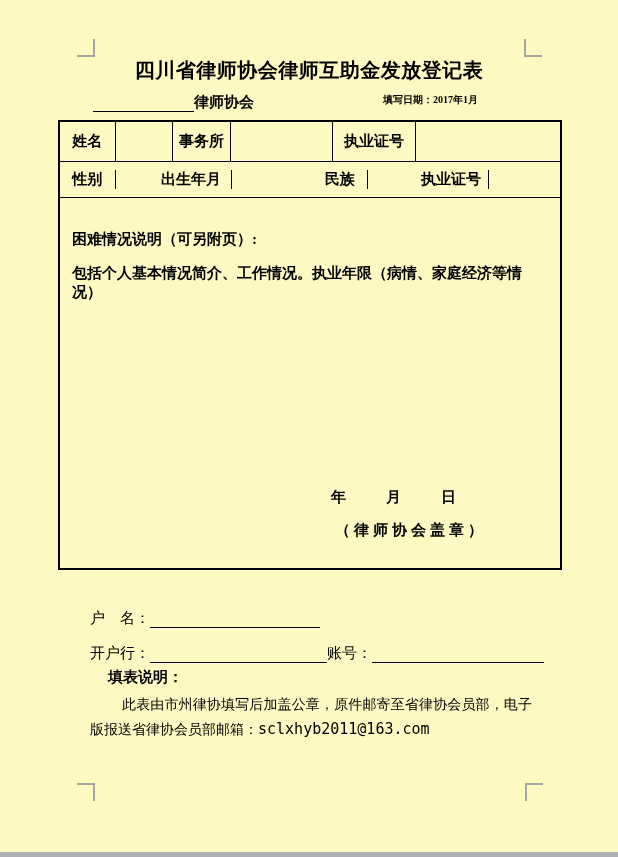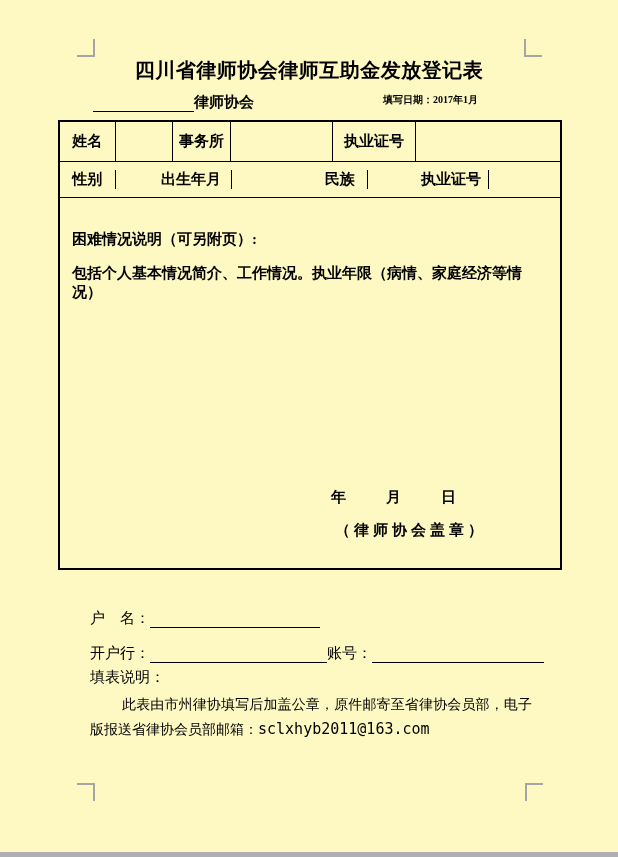--- a/index.html
+++ b/index.html
@@ -37,21 +37,21 @@
   .d-body { position:absolute; left:12px; top:66px; width:478px; font-size:15px; font-weight:bold; }
   .d-date { position:absolute; left:271px; top:290px; display:flex; gap:40px;
     font-size:15px; font-weight:bold; }
   .d-stamp { position:absolute; left:275px; top:323px; font-size:15px; font-weight:bold; letter-spacing:4px; }
 
   .bank-row { position:absolute; font-size:15px; white-space:nowrap; }
   .bank-row-1 { left:90px; top:609px; }
   .bank-row-2 { left:90px; top:644px; }
   .w170 { width:170px; } .w177 { width:177px; } .w172 { width:172px; }
 
-  .notes-heading { position:absolute; left:90px; top:668px; font-size:15px; font-weight:normal; }
+  .notes-heading { position:absolute; left:108px; top:668px; font-size:15px; font-weight:bold; }
   .notes-body { position:absolute; left:90px; top:692px; width:442px;
     font-size:14px; line-height:25px; text-indent:32px; text-align:justify; }
   .notes-email { font-family:"DejaVu Sans Mono",monospace; font-size:15px;margin-top:24px; }
 
   .page-bottom-edge { position:absolute; left:0; top:852px; width:618px; height:5px; background:#aeaeb6; }
 </style>
 </head>
 <body>
 
 <div class="page">

